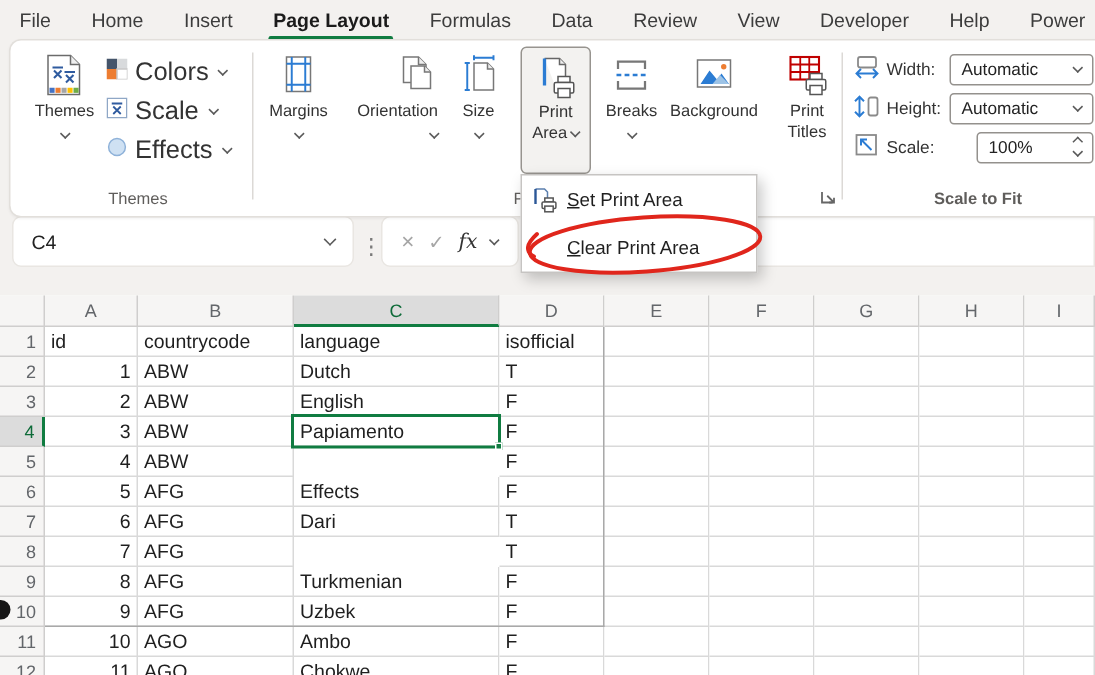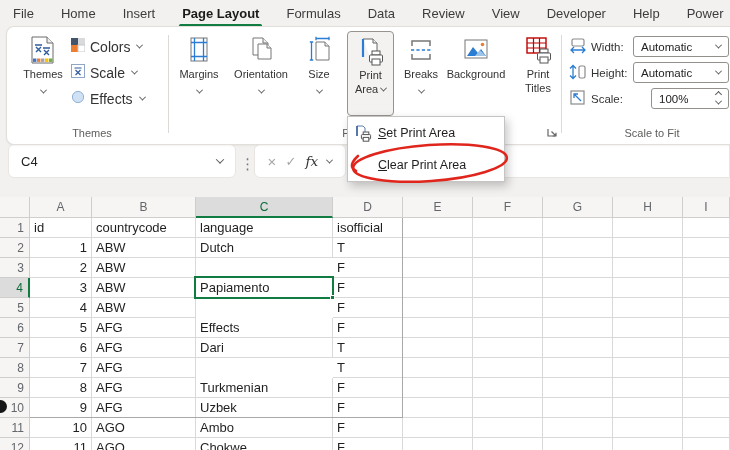--- a/index.html
+++ b/index.html
@@ -26,21 +26,21 @@
             align-items:center; font-size:11px; color:#333; line-height:14px; }
   .bigbtn .ic { height:34px; display:flex; align-items:center; justify-content:center; margin-top:3px; }
   .bigbtn .lbl { text-align:center; }
   .chv { display:inline-block; width:6px; height:6px; border-right:1.3px solid #5a5a5a;
          border-bottom:1.3px solid #5a5a5a; transform:rotate(45deg) translate(-1px,-1px); }
   .chv.sm { width:5px; height:5px; }
   .chv.up { transform:rotate(-135deg); }
   .bigbtn .chvrow { margin-top:2px; height:8px; }
 
   .smallrow { position:absolute; left:64px; display:flex; align-items:center; gap:5px;
-              font-size:14px; color:#333; }
+              font-size:17px; color:#333; }
   .smallrow .chv { margin-left:2px; }
 
   .printarea-btn { position:absolute; left:340px; top:4px; width:47px; height:85px;
                    border:1px solid #97948f; border-radius:4px; background:#f3f2f0;
                    display:flex; flex-direction:column; align-items:center; font-size:11px;
                    color:#333; line-height:14px; }
   .printarea-btn .ic { height:32px; display:flex; align-items:center; margin-top:4px; }
 
   
   .sfrow { position:absolute; display:flex; align-items:center; font-size:11.5px; color:#333; }
@@ -173,21 +173,21 @@
         <rect x="7" y="3" width="16" height="23" fill="#fff" stroke="#777"></rect>
         <g stroke="#2b7cd3" stroke-width="1.3">
           <path d="M10.5 3 v23 M19.5 3 v23 M7 7.5 h16 M7 21.5 h16"></path>
         </g>
       </svg>
     </span>
     <span class="lbl">Margins</span>
     <span class="chvrow"><span class="chv sm"></span></span>
   </div>
 
-  <div class="bigbtn" style="left:223px; width:62px;">
+  <div class="bigbtn" style="left:223px; width:62px;align-items:flex-end;">
     <span class="ic">
       <svg width="30" height="30" viewBox="0 0 30 30">
         <path d="M7 3 h10 l5 5 v12 H7 z" fill="#fff" stroke="#777"></path>
         <path d="M17 3 v5 h5" fill="#eee" stroke="#777"></path>
         <path d="M12 9 h9 l4 4 v11 H12 z" fill="#fff" stroke="#777"></path>
         <path d="M21 9 v4 h4" fill="#eee" stroke="#777"></path>
       </svg>
     </span>
     <span class="lbl">Orientation</span>
     <span class="chvrow"><span class="chv sm"></span></span>
@@ -326,21 +326,21 @@
     <span style="width:42px;">Scale:</span>
     <span class="sfbox" style="width:78px; margin-left:18px;">
       <span>100%</span>
       <span style="margin-left:auto; display:flex; flex-direction:column; gap:3px; align-items:center;">
         <span class="chv sm up"></span>
         <span class="chv sm"></span>
       </span>
     </span>
   </div>
 
-  <div class="rgroup-label" style="left:590px; width:110px;">Scale to Fit</div>
+  <div class="rgroup-label" style="left:590px; width:110px;font-weight:bold;">Scale to Fit</div>
 </div>
 
 <div class="fbar-box namebox">
   <span>C4</span>
   <span class="chv"></span>
 </div>
 <div class="vdots">⋮</div>
 <div class="fbar-box fxbox">
   <span class="x">×</span>
   <span class="ck">✓</span>
@@ -376,20 +376,21 @@
     <div class="gcell" style="left: 196px; top: 41px; width: 137px; height: 20px;">Dutch</div>
     <div class="gcell" style="left: 333px; top: 41px; width: 70px; height: 20px;">T</div>
     <div class="gcell" style="left: 403px; top: 41px; width: 70px; height: 20px;"></div>
     <div class="gcell" style="left: 473px; top: 41px; width: 70px; height: 20px;"></div>
     <div class="gcell" style="left: 543px; top: 41px; width: 70px; height: 20px;"></div>
     <div class="gcell" style="left: 613px; top: 41px; width: 70px; height: 20px;"></div>
     <div class="gcell" style="left: 683px; top: 41px; width: 47px; height: 20px;"></div>
     <div class="gcell ghead rowh" style="left: 0px; top: 61px; width: 30px; height: 20px;">3</div>
     <div class="gcell num" style="left: 30px; top: 61px; width: 62px; height: 20px;">2</div>
     <div class="gcell" style="left: 92px; top: 61px; width: 104px; height: 20px;">ABW</div>
+    <div class="gcell" style="left: 196px; top: 61px; width: 137px; height: 20px;">English</div>
     <div class="gcell" style="left: 333px; top: 61px; width: 70px; height: 20px;">F</div>
     <div class="gcell" style="left: 403px; top: 61px; width: 70px; height: 20px;"></div>
     <div class="gcell" style="left: 473px; top: 61px; width: 70px; height: 20px;"></div>
     <div class="gcell" style="left: 543px; top: 61px; width: 70px; height: 20px;"></div>
     <div class="gcell" style="left: 613px; top: 61px; width: 70px; height: 20px;"></div>
     <div class="gcell" style="left: 683px; top: 61px; width: 47px; height: 20px;"></div>
     <div class="gcell ghead rowh selrow" style="left: 0px; top: 81px; width: 30px; height: 20px;">4</div>
     <div class="gcell num" style="left: 30px; top: 81px; width: 62px; height: 20px;">3</div>
     <div class="gcell" style="left: 92px; top: 81px; width: 104px; height: 20px;">ABW</div>
     <div class="gcell" style="left: 196px; top: 81px; width: 137px; height: 20px;">Papiamento</div>

